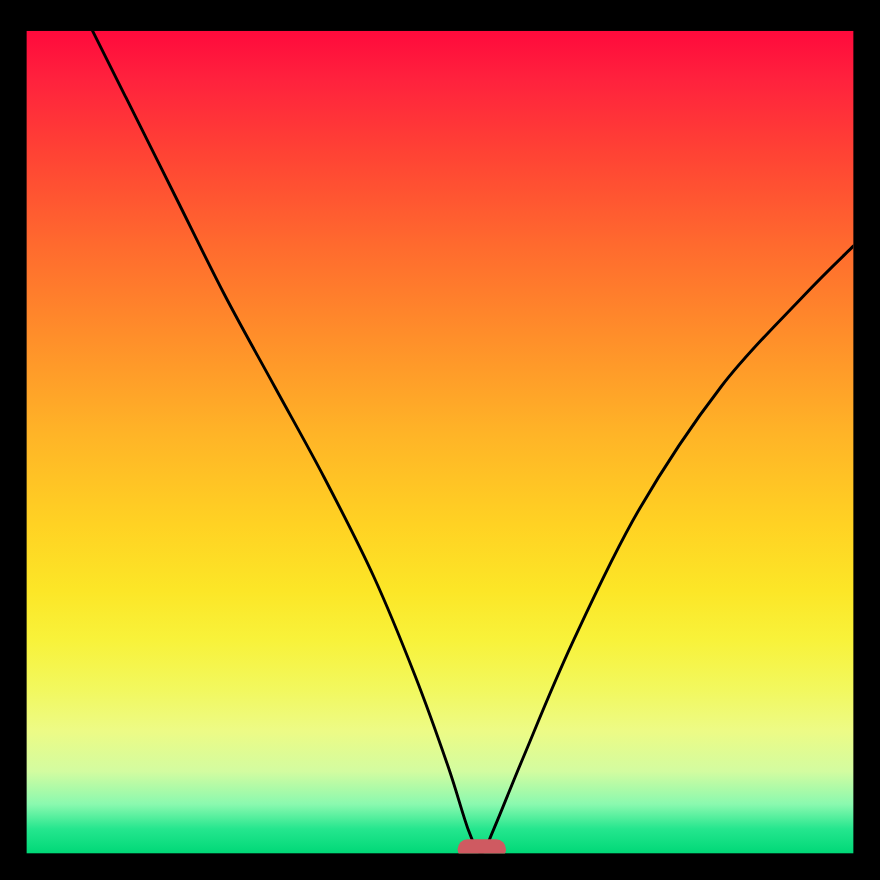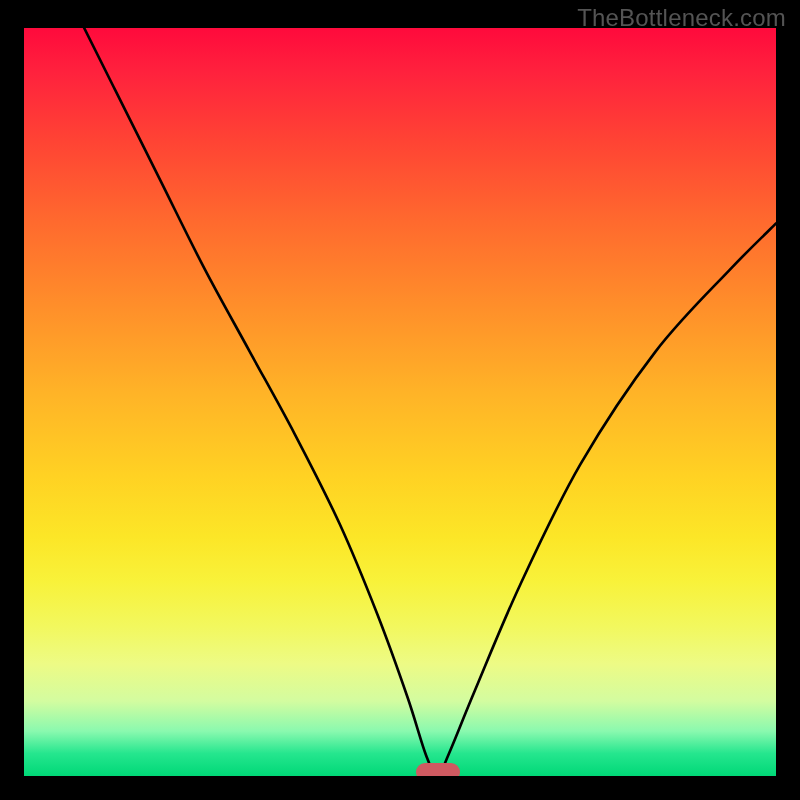--- a/index.html
+++ b/index.html
@@ -68,21 +68,20 @@
     border-radius: 9px;
     background: #cf5a61;
     transform: translate(-50%, -50%);
     z-index: 3;
   }
 </style>
 </head>
 <body>
 
 <div class="frame">
-  <div class="watermark">TheBottleneck.com</div>
 
   <div class="plot">
     <div class="gradient-bg"></div>
 
     <svg class="curve" viewBox="0 0 100 100" preserveAspectRatio="none">
       <path fill="none" stroke="#000" stroke-width="0.35" stroke-linecap="round" stroke-linejoin="round" d="M 8.00 0.00 C 8.67 1.33, 10.33 4.67, 12.00 8.00 C 13.67 11.33, 16.00 16.00, 18.00 20.00 C 20.00 24.00, 22.00 28.17, 24.00 32.00 C 26.00 35.83, 28.00 39.33, 30.00 43.00 C 32.00 46.67, 34.00 50.17, 36.00 54.00 C 38.00 57.83, 40.17 62.00, 42.00 66.00 C 43.83 70.00, 45.50 74.17, 47.00 78.00 C 48.50 81.83, 49.92 85.87, 51.00 89.00 C 52.08 92.13, 52.83 95.07, 53.50 96.80 C 54.17 98.53, 54.50 99.45, 55.00 99.40 C 55.50 99.35, 55.67 98.40, 56.50 96.50 C 57.33 94.60, 58.42 91.75, 60.00 88.00 C 61.58 84.25, 63.67 79.00, 66.00 74.00 C 68.33 69.00, 71.00 63.17, 74.00 58.00 C 77.00 52.83, 80.67 47.33, 84.00 43.00 C 87.33 38.67, 91.33 34.83, 94.00 32.00 C 96.67 29.17, 99.00 27.00, 100.00 26.00"></path>
     </svg>
 
     <div class="marker" style="left: 413.6px; top: 743.512px;"></div>
   </div>

